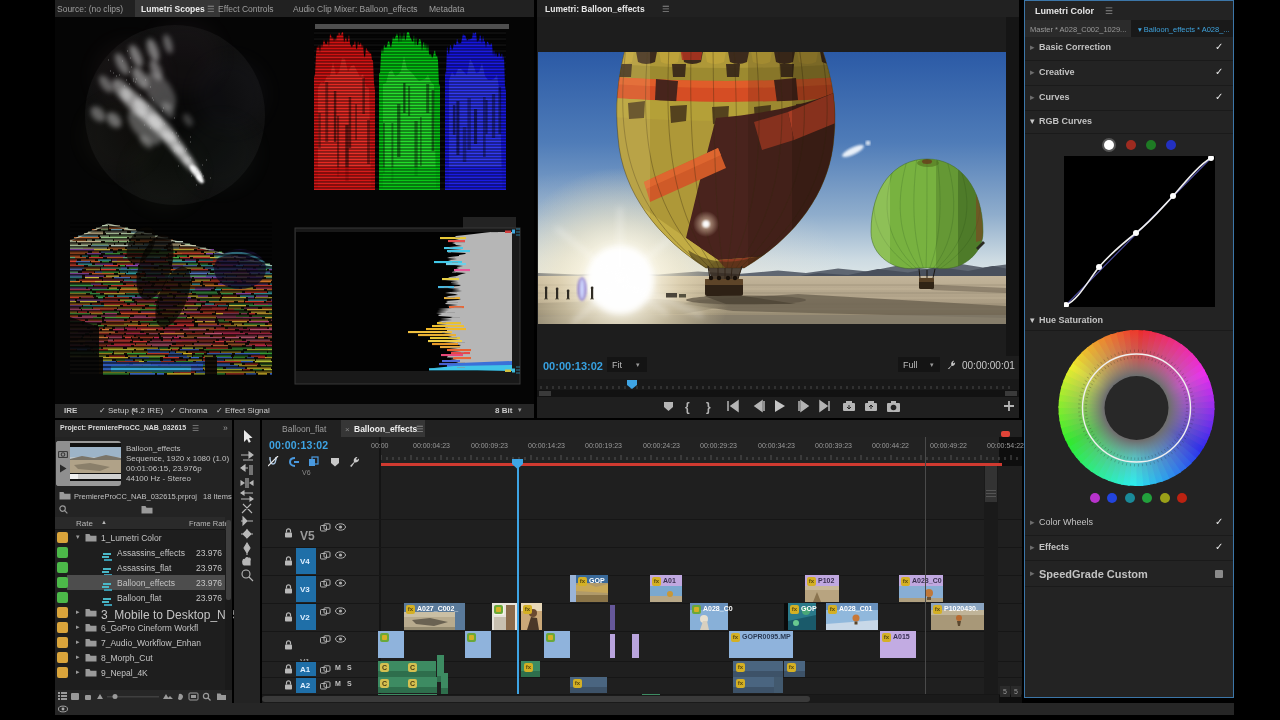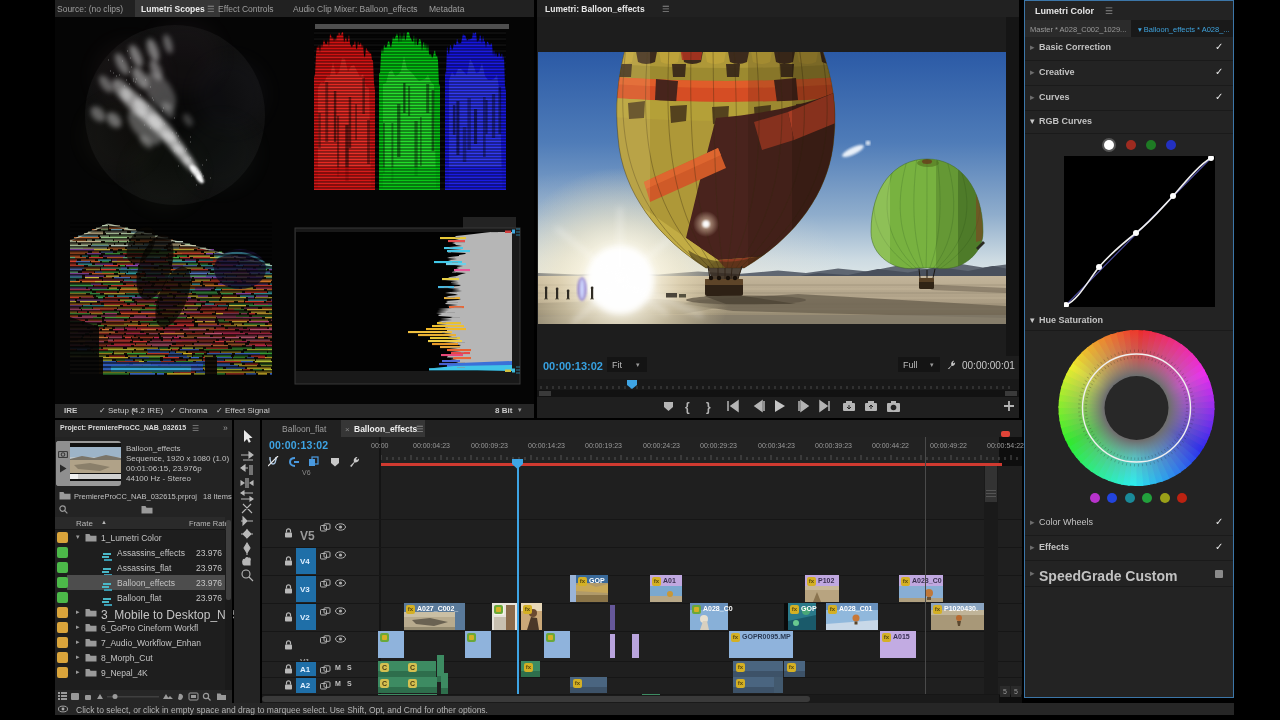--- a/index.html
+++ b/index.html
@@ -1401,21 +1401,21 @@
 <span class="abs" style="left:14px;top:6px;color:#c2c2c2;font-size:9px;font-weight:normal">Color Wheels</span>
 <span class="abs" style="left:190px;top:5px;color:#e8e8e8;font-size:10px">✓</span>
 </div>
 <div class="abs" style="left:0;top:535px;width:208px;height:25px;border-bottom:1px solid #1a1a1a">
 <span class="abs" style="left:5px;top:6px;color:#6e6e6e;font-size:9px">▸</span>
 <span class="abs" style="left:14px;top:6px;color:#c2c2c2;font-size:9px;font-weight:bold">Effects</span>
 <span class="abs" style="left:190px;top:5px;color:#e8e8e8;font-size:10px">✓</span>
 </div>
 <div class="abs" style="left:0;top:560px;width:208px;height:26px;border-bottom:1px solid #1a1a1a">
 <span class="abs" style="left:5px;top:7px;color:#6e6e6e;font-size:9px">▸</span>
-<span class="abs" style="left:14px;top:7px;color:#c2c2c2;font-size:14px;font-weight:bold">SpeedGrade Custom</span>
+<span class="abs" style="left:14px;top:7px;color:#c2c2c2;font-size:11px;font-weight:bold">SpeedGrade Custom</span>
 <span class="abs" style="left:190px;top:9px;width:8px;height:8px;background:#8a8a8a;border-radius:1px"></span>
 </div>
 </div>
 
 <div class="abs" style="left:55px;top:420px;width:177px;height:283px;background:#232323">
   <div class="abs tabbar" style="left:0;top:0;width:177px;height:17px;background:#262626">
     <span class="abs" style="left:5px;top:4px;color:#dcdcdc;font-weight:bold;font-size:7px">Project: PremiereProCC_NAB_032615</span>
     <span class="abs" style="left:137px;top:4px;color:#888;font-size:8px">☰</span>
     <span class="abs" style="left:168px;top:3px;color:#999">»</span>
   </div>
@@ -2011,13 +2011,12 @@
 <div class="abs" style="left:0;top:276px;width:548px;height:6px;background:#3a3a3a;border-radius:3px"></div>
 <div class="abs" style="left:738px;top:266px;width:10px;height:11px;background:#2a2a2a;color:#999;font-size:7px;text-align:center;line-height:11px">5</div>
 <div class="abs" style="left:749px;top:266px;width:10px;height:11px;background:#2a2a2a;color:#999;font-size:7px;text-align:center;line-height:11px">5</div>
 </div>
 
 <div class="abs" style="left:55px;top:703px;width:1179px;height:12px;background:#262626">
   <svg class="abs" style="left:3px;top:2px" width="10" height="8" viewBox="0 0 11 8">
       <ellipse cx="5.5" cy="4" rx="5" ry="3.2" fill="none" stroke="#aaa" stroke-width="1"></ellipse>
       <circle cx="5.5" cy="4" r="1.6" fill="#aaa"></circle>
     </svg>
-  <span class="abs" style="left:21px;top:2px;color:#b5b5b5;font-size:8.5px">Click to select, or click in empty space and drag to marquee select. Use Shift, Opt, and Cmd for other options.</span>
 </div>
 </body></html>

